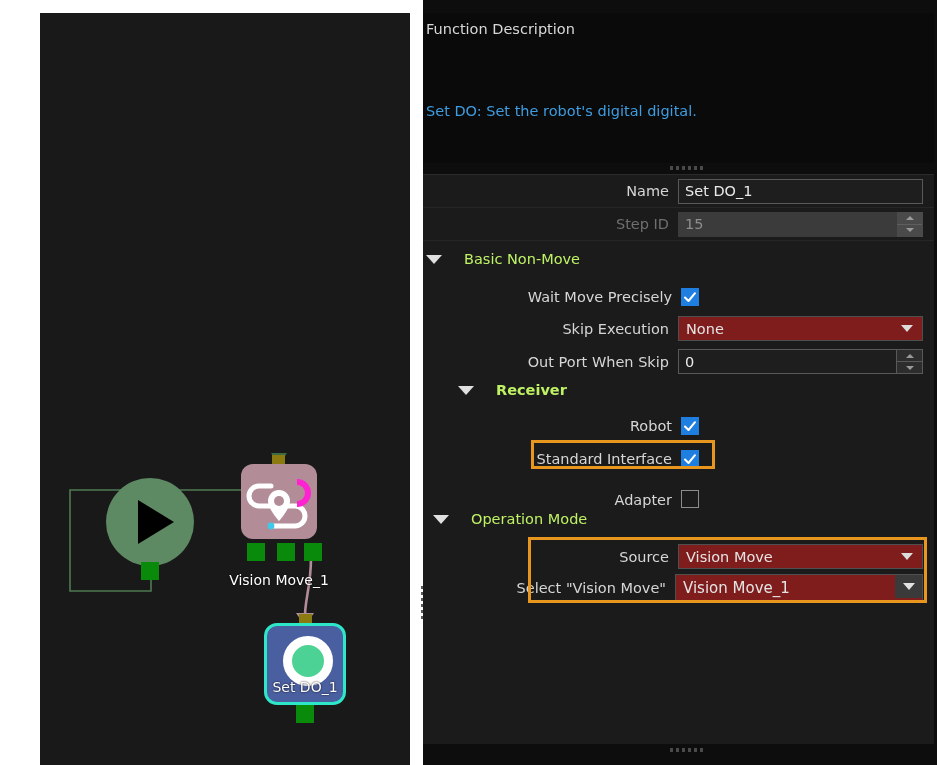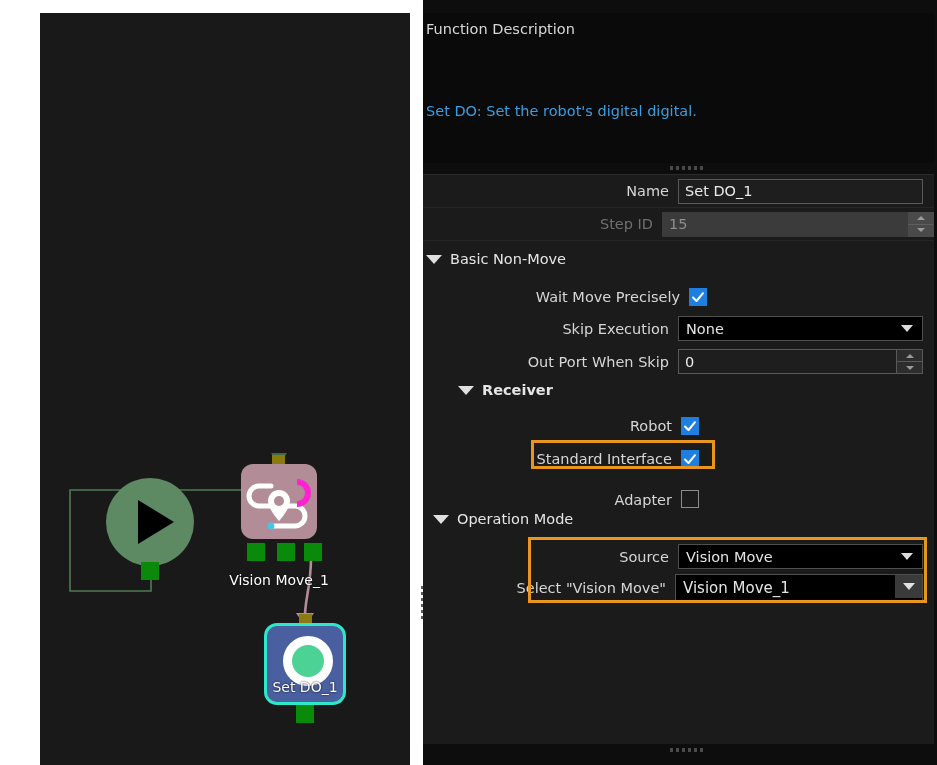--- a/index.html
+++ b/index.html
@@ -251,21 +251,21 @@
     width: 0; height: 0;
     border-left: 4px solid transparent;
     border-right: 4px solid transparent;
     border-top: 4px solid #9a9a9a;
   }
 
   
   .combo {
     height: 25px;
     box-sizing: border-box;
-    background: #000000;
+    background: #7f1d1d;
     border: 1px solid #4f4f4f;
     color: #e4e4e4;
     font-size: 14.5px;
     display: flex;
     align-items: center;
     padding-left: 7px;
     position: relative;
   }
   .combo .arrow {
     position: absolute;
@@ -294,22 +294,22 @@
     justify-content: center;
   }
   .cbx.off { background: transparent; border: 1px solid #8c8c8c; }
   .cbx svg { display: block; }
 
   
   .grp {
     position: absolute;
     display: flex;
     align-items: center;
-    gap: 8px;
-    color: #e5e5e5;
+    gap: 22px;
+    color: #bef264;
     font-size: 14.5px;
     justify-content: space-between;
   }
   .grp.bold { font-weight: bold; }
   .caret {
     width: 0; height: 0;
     border-left: 8px solid transparent;
     border-right: 8px solid transparent;
     border-top: 9px solid #e0e0e0;
   }
@@ -404,38 +404,38 @@
       <div class="row" style="top:0px;">
         <span class="lbl" style="width:255px;">Name</span>
         <div class="field-wrap">
           <input class="txt" style="width: 245px;" type="text" value="Set DO_1">
         </div>
       </div>
 
       <div class="row" style="top:33px;">
         <span class="lbl dim" style="width:255px;">Step ID</span>
         <div class="field-wrap spin-wrap">
-          <input class="txt disabled" style="width: 246px;" type="text" disabled="" value="15">
+          <input class="txt disabled" style="width: 219px;" type="text" disabled="" value="15">
           <div class="spin-btns disabled">
             <div>
                 <span class="tri-up"></span>
               </div>
             <div>
                 <span class="tri-dn"></span>
               </div>
           </div>
         </div>
       </div>
 
       <div class="grp" style="left:3px; top:76px;">
         <span class="caret"></span>
         <span>Basic Non-Move</span>
       </div>
 
-      <div class="row nobord" style="top:105px;padding-left:8px;">
+      <div class="row nobord" style="top:105px;">
         <span class="lbl" style="width:258px;">Wait Move Precisely</span>
         <div class="cbx">
           <svg width="14" height="14" viewBox="0 0 14 14">
             <path d="M2 7.5 L5.5 11 L12 3.2" fill="none" stroke="#ffffff" stroke-width="2" stroke-linecap="round" stroke-linejoin="round"></path>
           </svg>
         </div>
       </div>
 
       <div class="row nobord" style="top:137px;">
         <span class="lbl" style="width:255px;">Skip Execution</span>

